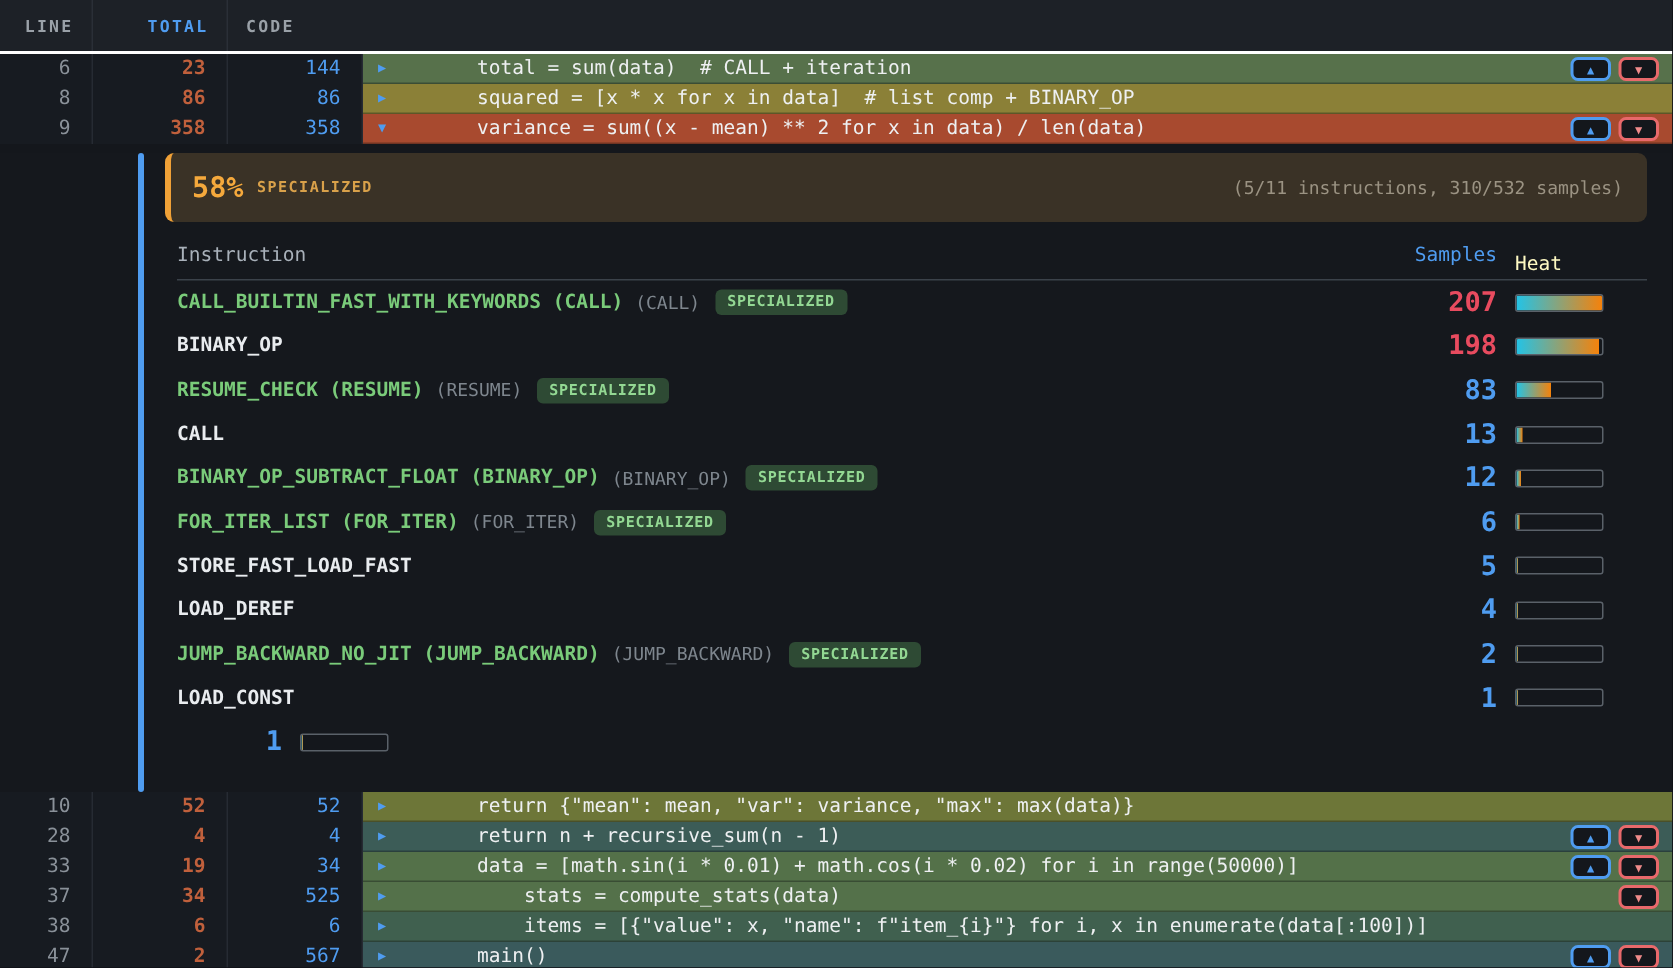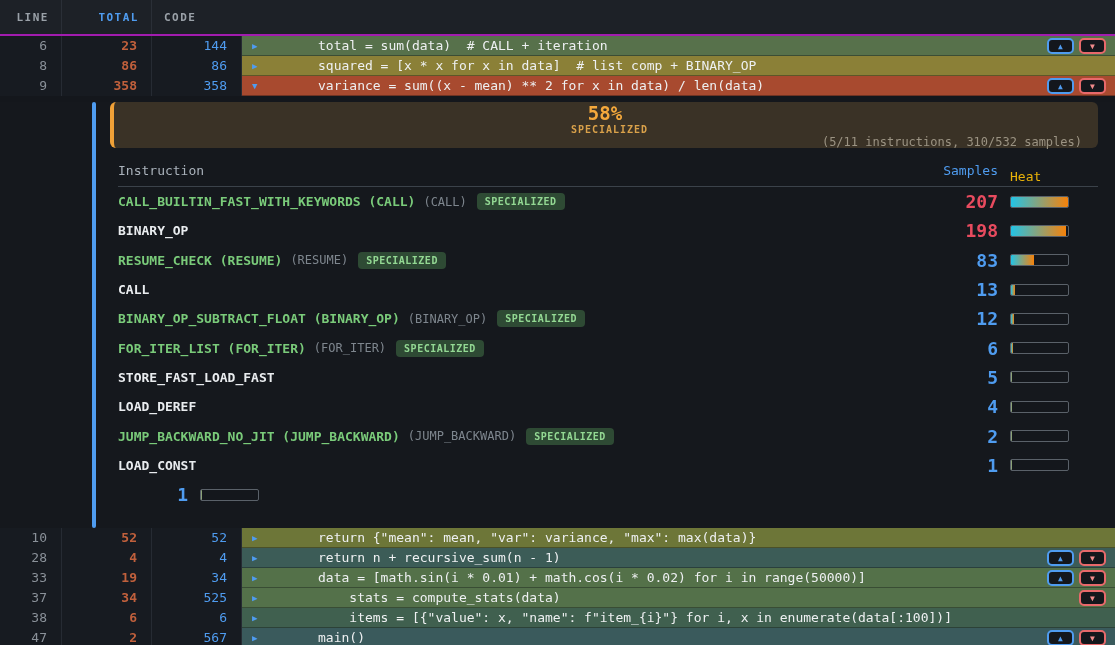--- a/index.html
+++ b/index.html
@@ -2,21 +2,21 @@
 <html><head>
 <meta charset="utf-8">
 <style>
   html,body { margin:0; padding:0; background:#0d0f12; }
   * { box-sizing:border-box; }
   .app {
     position:relative; width:1115px; height:645px; background:#14171c;
     font-family:"DejaVu Sans Mono", monospace; overflow:hidden;
   }
   
-  .thead { display:flex; height:36px; background:#1d2127; border-bottom:2px solid #a21caf; }
+  .thead { display:flex; height:36px; background:#1d2127; border-bottom:2px solid #ffffff; }
   .hcell { display:flex; align-items:center; height:100%; font-size:11px; font-weight:bold;
            letter-spacing:1.5px; border-right:1px solid #2a2f37; }
   .hcell.line  { width:62px;  justify-content:flex-end; padding-right:12px; color:#9aa1a8; }
   .hcell.self  { width:90px;  justify-content:flex-end; padding-right:12px; color:#c0603c; }
   .hcell.total { width:90px;  justify-content:flex-end; padding-right:12px; color:#4f9cf0; }
   .hcell.code  { flex:1; padding-left:12px; color:#9aa1a8; border-right:none; }
   
   .crow { display:flex; height:20px; }
   .cell { font-size:13px; line-height:20px; }
   .cell.num { background:#171b21; border-right:1px solid #262b33; text-align:right; }
@@ -32,28 +32,28 @@
          display:flex; align-items:center; justify-content:center; padding:0;
          font-family:inherit; cursor:pointer; }
   .nav.up   { border:2px solid #4f9cf0; color:#4f9cf0; }
   .nav.down { border:2px solid #e8696b; color:#f08b8b; }
   
   .panel { position:relative; height:426px; background:#15181d; }
   .blue-line { position:absolute; left:92px; top:0; width:4px; height:100%;
                background:#4f9cf0; border-radius:2px; }
   .banner { margin:6px 17px 0 110px; height:46px; background:#3a3226;
             border-left:4px solid #f0a137; border-radius:6px;
-            display:flex; align-items:center; padding:0 16px 0 14px;flex-direction:column; }
+            display:flex; align-items:center; padding:0 16px 0 14px; }
   .pct { color:#f5a93c; font-size:19px; font-weight:bold; }
   .pct-label { color:#d9a14a; font-size:10px; font-weight:bold; letter-spacing:1px; margin-left:9px; }
   .banner-detail { margin-left:auto; color:#9b9383; font-size:12px; }
   .ih { display:flex; align-items:center; margin:10px 46px 0 118px; height:24px; font-size:13px; }
   .ih-instruction { flex:1; color:#a9b1ba; }
   .ih-samples { width:70px; text-align:right; color:#4f9cf0; }
-  .ih-heat { width:59px; margin-left:12px; color:#eab308;margin-top:12px; }
+  .ih-heat { width:59px; margin-left:12px; color:#fef9c3;margin-top:12px; }
   .rule { height:1px; background:#3b424a; margin:4px 17px 0 118px; }
   .irow { display:flex; align-items:center; height:29.3px; margin:0 46px 0 118px; }
   .ileft { flex:1; display:flex; align-items:center; min-width:0; }
   .iname { font-size:13px; font-weight:bold; white-space:pre; }
   .iname.spec  { color:#7acb7a; }
   .iname.plain { color:#e9ecef; }
   .ibase { color:#7e868e; font-size:12px; margin-left:8px; white-space:pre; }
   .ibadge { margin-left:10px; background:#2e4a34; color:#93d893; font-size:10px;
             font-weight:bold; padding:3px 8px; border-radius:4px; letter-spacing:0.5px; }
   .isamples { width:70px; text-align:right; font-size:18px; font-weight:bold; }

